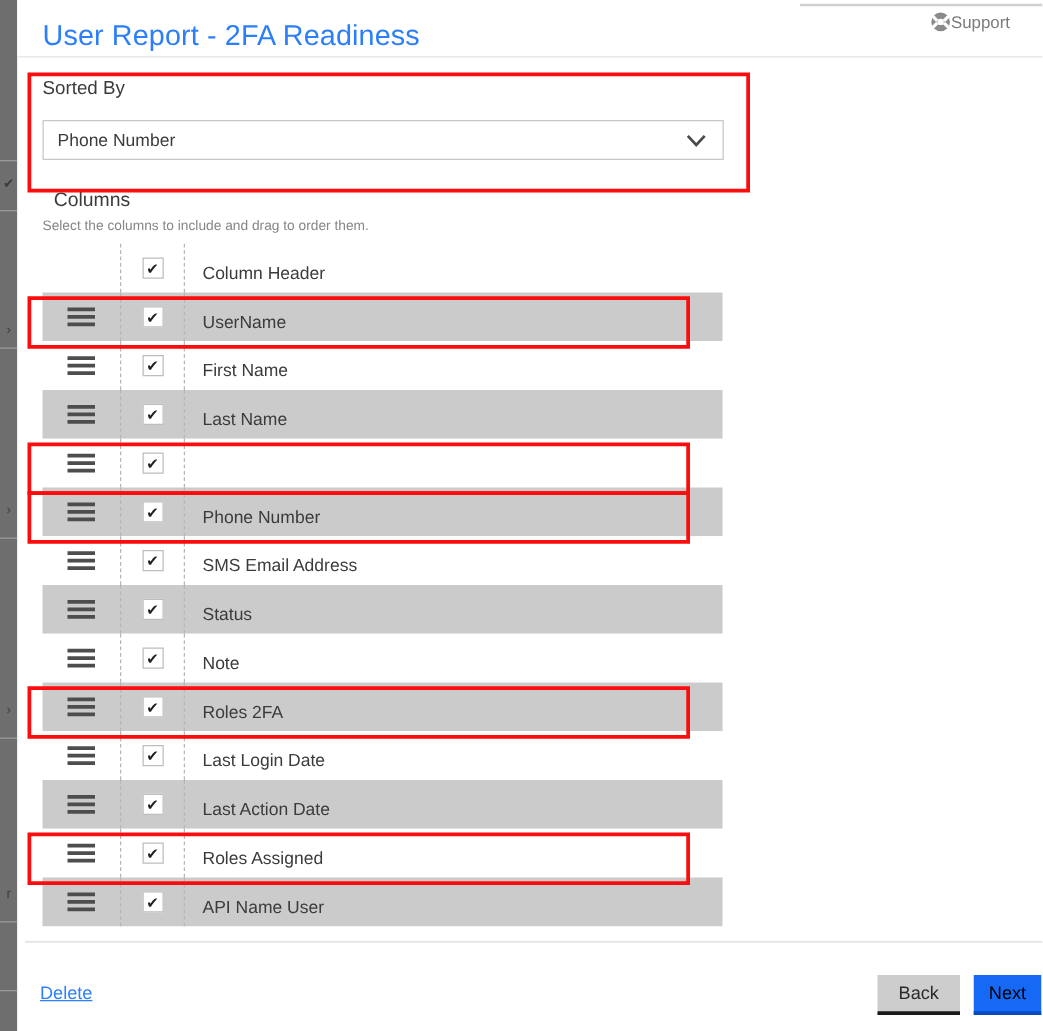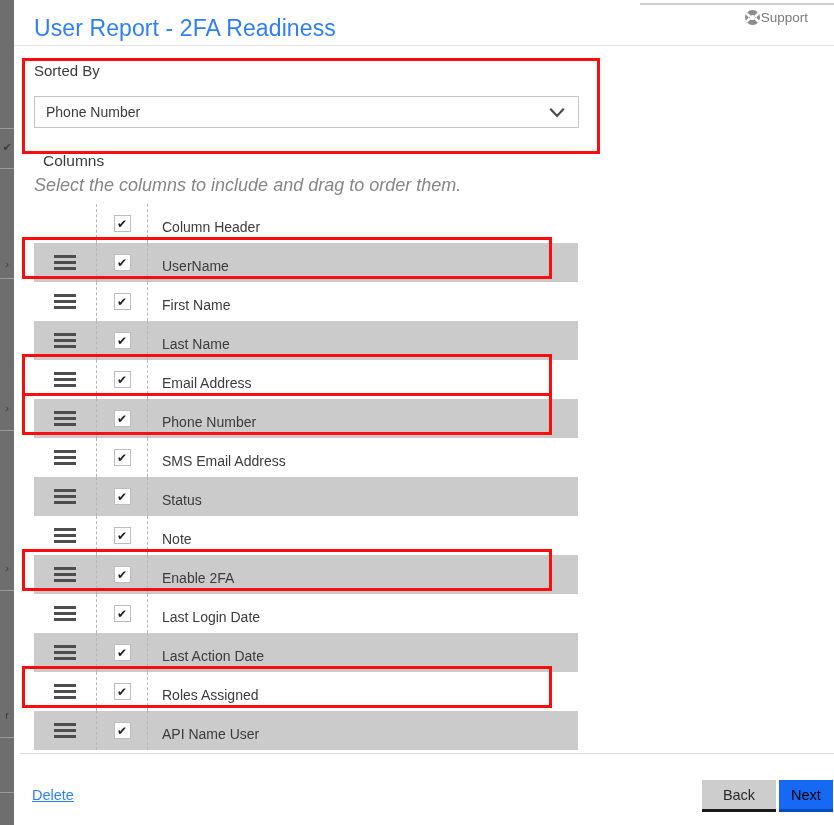--- a/index.html
+++ b/index.html
@@ -143,24 +143,23 @@
     position: absolute;
     left: 20px; top: 152px;
     width: 560px;
   }
   #columns-title {
     font-size: 15.5px;
     color: #3b3b3b;
     margin: 0 0 5px 9px;
   }
   #columns-help {
-    font-size: 18px;
+    font-size: 11px;
     color: #868686;
     margin: 0 0 8px 0;
-    font-style: italic;
   }
 
   #columns-list {
     position: relative;
     width: 544px;
   }
   .col-row {
     position: relative;
     height: 39px;
     display: flex;
@@ -239,21 +238,21 @@
     position: absolute;
     left: 18px; top: 787px;
     font-size: 14.5px;
     color: #2d7ff9;
     text-decoration: underline;
     cursor: pointer;
   }
   #btn-back {
     position: absolute;
     left: 688px; top: 780px;
-    width: 74px; height: 32px;
+    width: 66px; height: 32px;
     background: #cdcdcd;
     color: #2a2a2a;
     font-size: 14.5px;
     border: none;
     border-bottom: 3px solid #1a1a1a;
     font-family: "Liberation Sans", sans-serif;
     cursor: pointer;
     box-sizing: border-box;
   }
   #btn-next {
@@ -377,21 +376,20 @@
           <div class="handle-cell">
             <div class="drag-handle">
               <i></i>
               <i></i>
               <i></i>
             </div>
           </div>
           <div class="check-cell">
             <div class="cbox">✔</div>
           </div>
-          <div class="label-cell">Email Address</div>
         </div>
         <div class="col-row zebra">
           <div class="handle-cell">
             <div class="drag-handle">
               <i></i>
               <i></i>
               <i></i>
             </div>
           </div>
           <div class="check-cell">
@@ -442,21 +440,21 @@
           <div class="handle-cell">
             <div class="drag-handle">
               <i></i>
               <i></i>
               <i></i>
             </div>
           </div>
           <div class="check-cell">
             <div class="cbox">✔</div>
           </div>
-          <div class="label-cell">Enable 2FA</div>
+          <div class="label-cell">Roles 2FA</div>
         </div>
         <div class="col-row plain">
           <div class="handle-cell">
             <div class="drag-handle">
               <i></i>
               <i></i>
               <i></i>
             </div>
           </div>
           <div class="check-cell">

